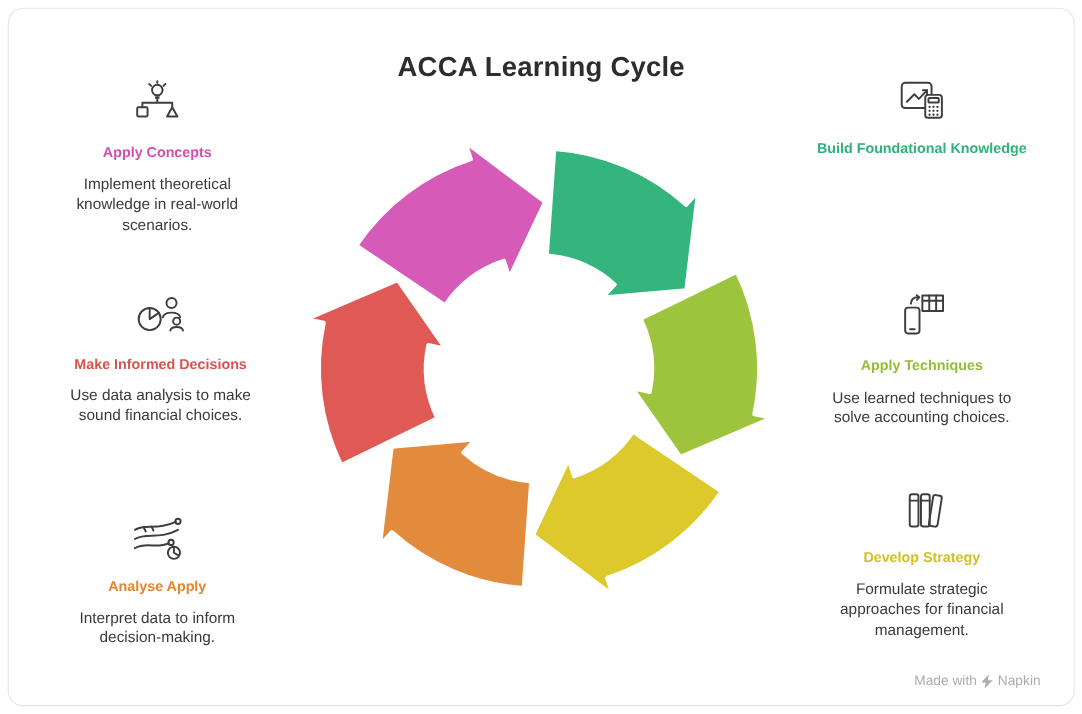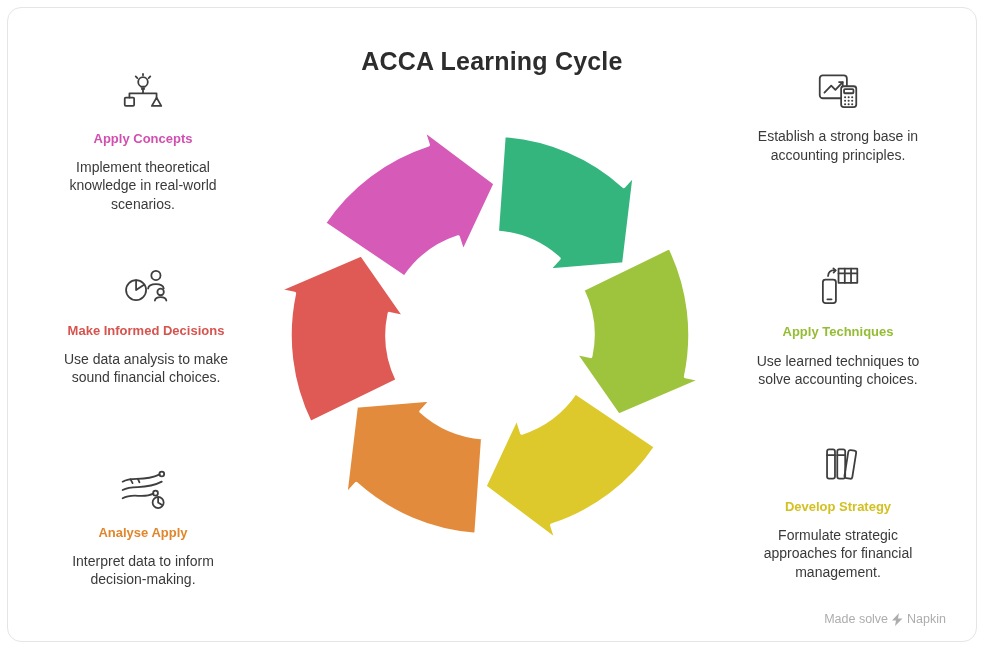--- a/index.html
+++ b/index.html
@@ -110,21 +110,21 @@
           <circle cx="33.2" cy="28" r="1"></circle>
           <circle cx="36.6" cy="28" r="1"></circle>
         <circle cx="29.8" cy="31.4" r="1"></circle>
           <circle cx="33.2" cy="31.4" r="1"></circle>
           <circle cx="36.6" cy="31.4" r="1"></circle>
         <circle cx="29.8" cy="34.8" r="1"></circle>
           <circle cx="33.2" cy="34.8" r="1"></circle>
           <circle cx="36.6" cy="34.8" r="1"></circle>
       </g>
     </svg>
-    <p class="d4">Establish a strong base in accounting principles.</p>
+    <h3 style="color: rgb(47, 178, 122);">Build Foundational Knowledge</h3>
   </div>
 
   <div class="item item-right-2">
     <svg class="li" width="48" height="48" viewBox="0 0 46 46">
       <rect x="23.5" y="4.5" width="18" height="13.5"></rect>
       <path d="M23.5 9 H41.5 M29.5 4.5 V18 M35.5 4.5 V18"></path>
       <rect x="8.5" y="15" width="12.5" height="22.5" rx="2.5" fill="#ffffff"></rect>
       <path d="M12.8 33.8 h4"></path>
       <path d="M13.5 11.5 q 0.5 -6 7 -5.5"></path>
       <path d="M18.6 4.2 L20.8 6.1 L18.8 8.2"></path>
@@ -138,19 +138,19 @@
       <rect x="12.5" y="9" width="7.6" height="28" rx="2"></rect>
       <rect x="22.3" y="9" width="7.6" height="28" rx="2"></rect>
       <path d="M12.5 14.5 h7.6 M22.3 14.5 h7.6"></path>
       <rect x="31" y="9.8" width="7.6" height="27.2" rx="2" transform="rotate(9 34.8 23.4)"></rect>
     </svg>
     <h3 style="color: rgb(211, 192, 34);">Develop Strategy</h3>
     <p class="d6">Formulate strategic approaches for financial management.</p>
   </div>
 
   <div class="watermark">
-    <span>Made solve</span>
+    <span>Made with</span>
     <svg width="11" height="13" viewBox="0 0 11 13">
       <polygon points="7,0 0,7.5 4,7.5 3,13 10.5,5.5 6,5.5" fill="#adadad"></polygon>
     </svg>
     <span>Napkin</span>
   </div>
 </div>
 
 </body></html>

